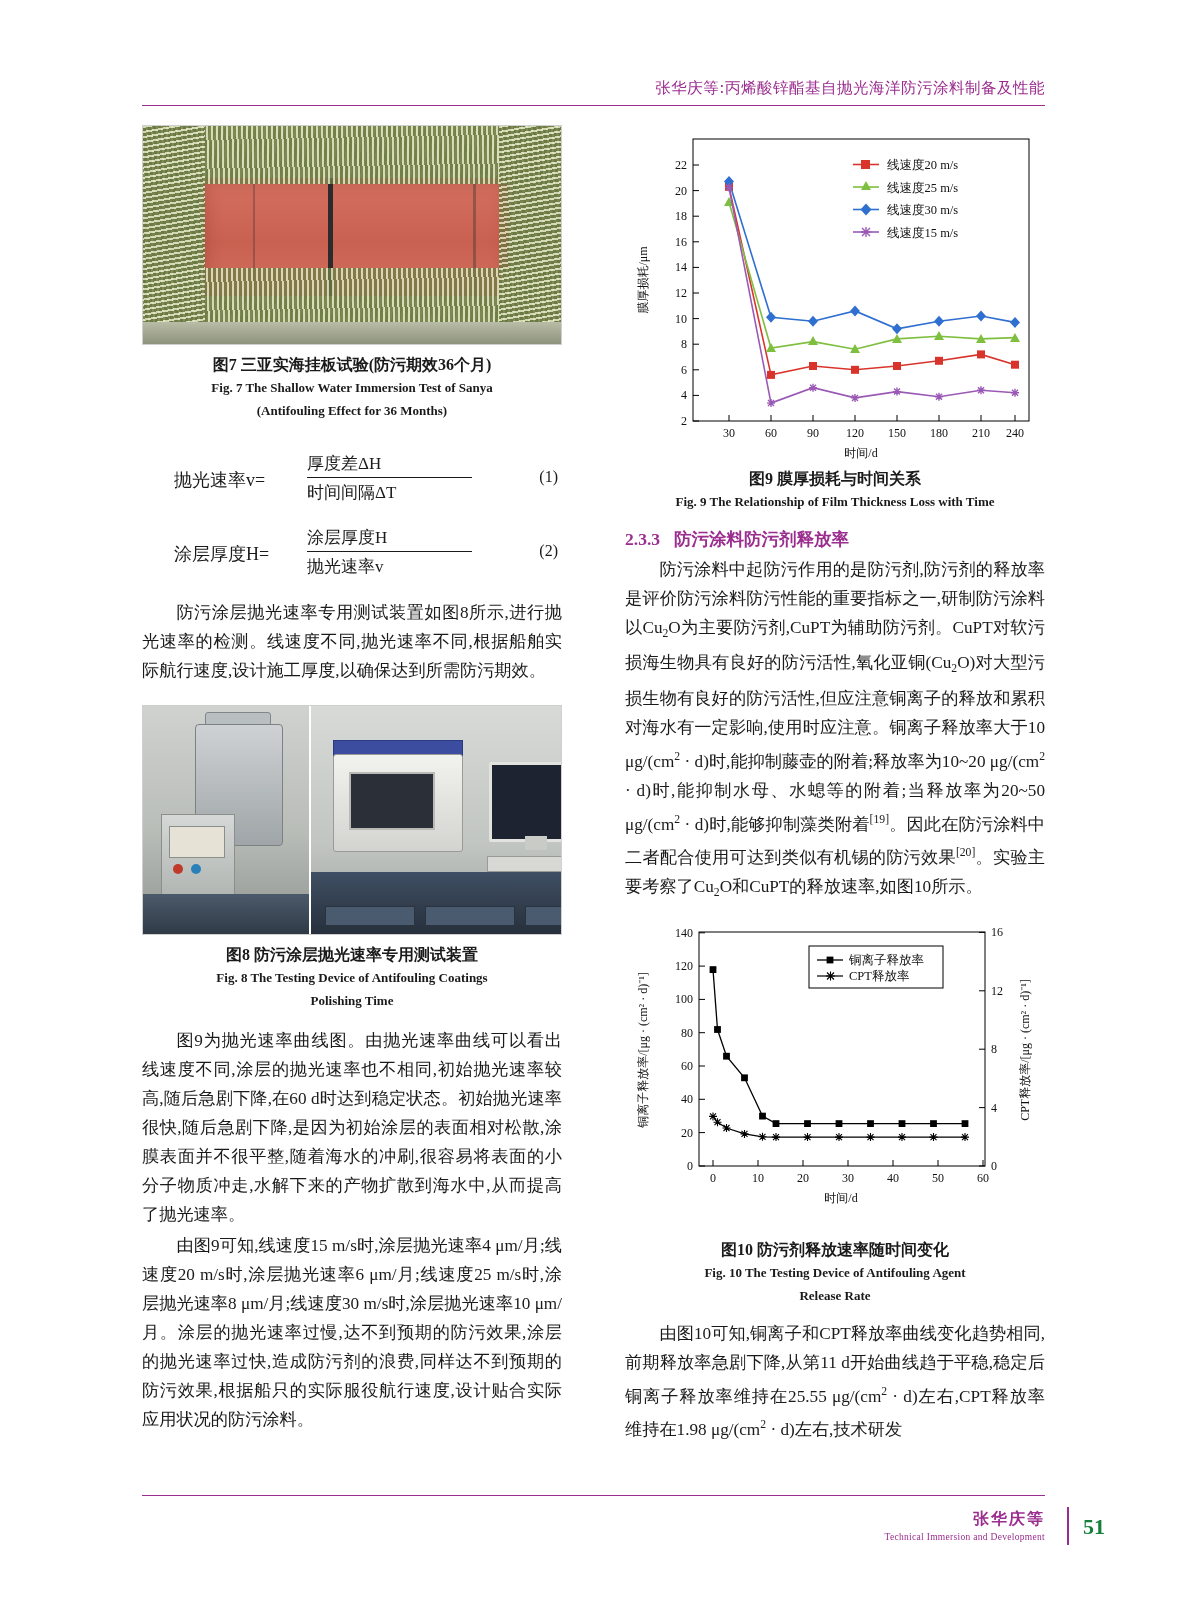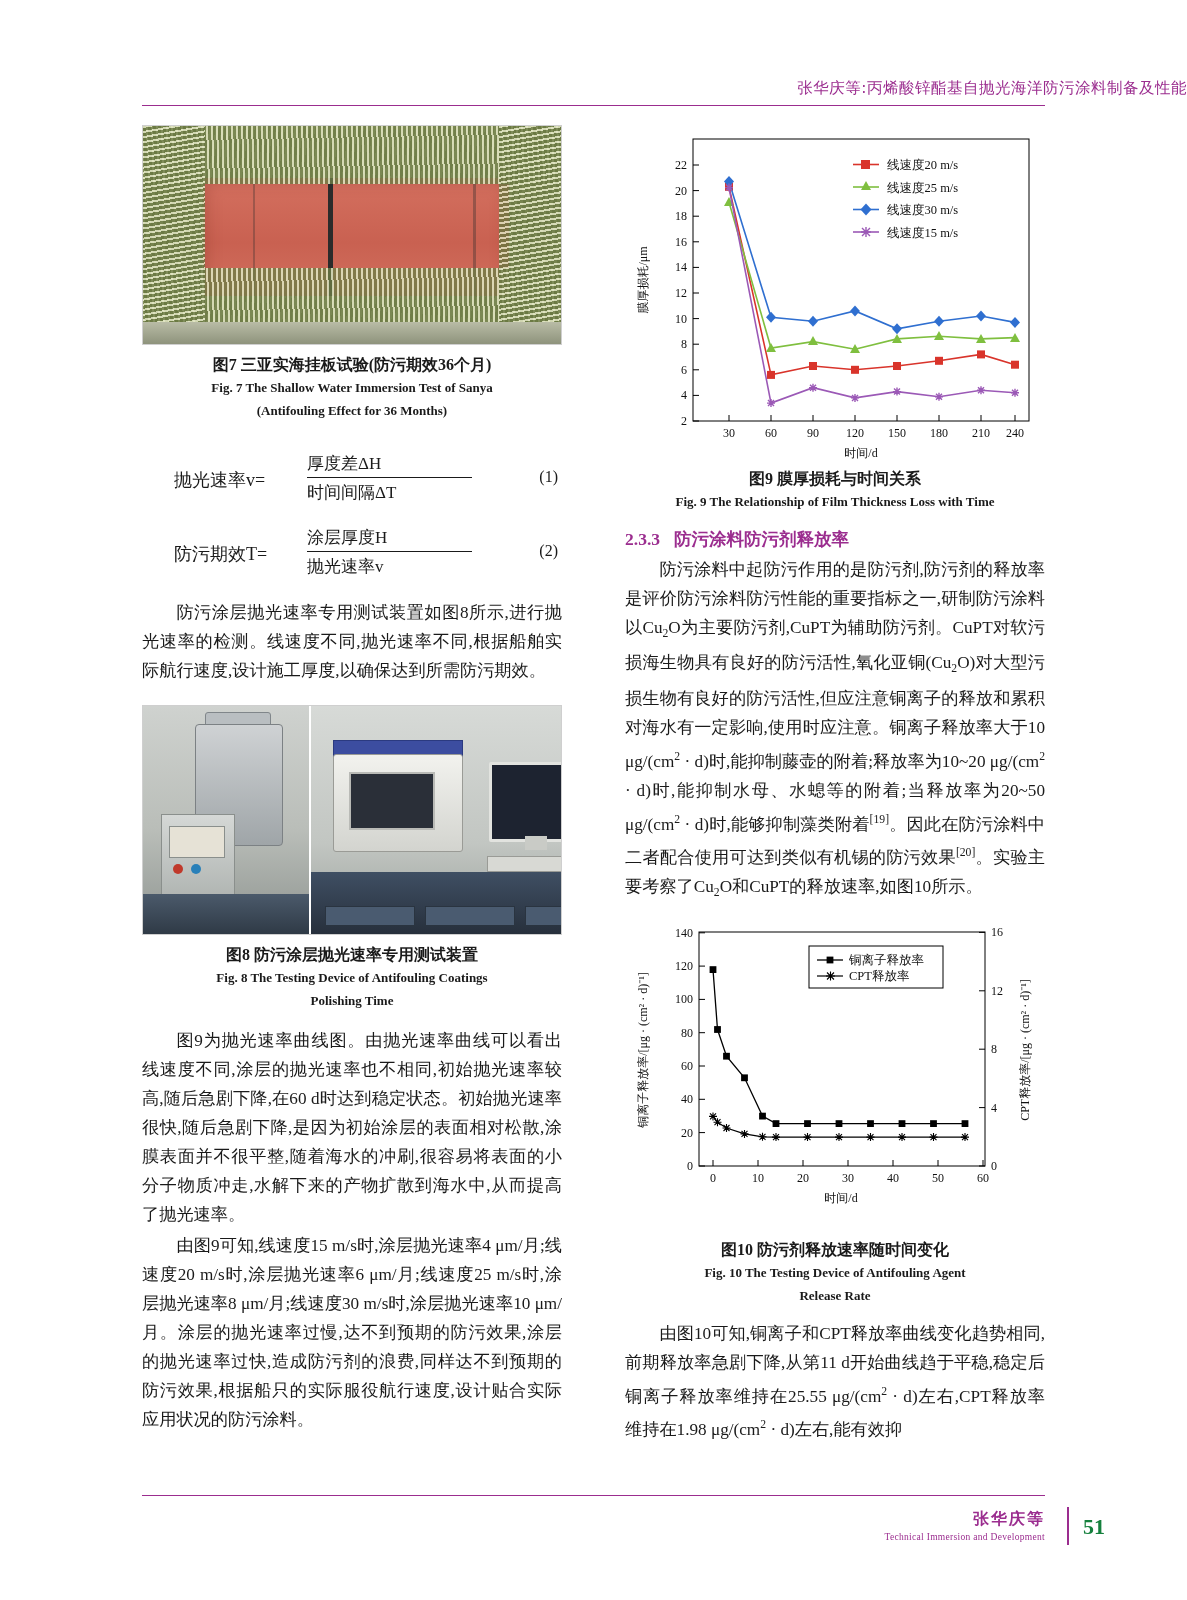--- a/index.html
+++ b/index.html
@@ -9,21 +9,21 @@
     font-family:"Liberation Serif", serif;
     color:#1a1a1a;
     position:relative;
     overflow:hidden;
   }
   .page{position:absolute;inset:0;}
 
   
   .runhead{
     position:absolute;left:0;right:0;top:78px;
-    text-align:right;
+    text-align:right;padding-right:142px;
     font-size:15.5px;color:#9b2d8f;
     font-family:"DejaVu Sans", sans-serif;
     letter-spacing:.5px;
   }
   .rule-top{
     position:absolute;left:142px;right:142px;top:105px;
     border-top:1px solid #9b2d8f;height:0;
   }
 
   
@@ -164,21 +164,21 @@
     <div class="formula-block">
       <div class="formula">
         <span class="lhs">抛光速率v=</span>
         <span class="frac">
           <span class="num" style="display:block">厚度差ΔH</span>
           <span class="den" style="display:block">时间间隔ΔT</span>
         </span>
         <span class="tag">(1)</span>
       </div>
       <div class="formula" style="margin-top:8px;">
-        <span class="lhs">防污期效T=</span>
+        <span class="lhs">涂层厚度H=</span>
         <span class="frac">
           <span class="num" style="display:block">涂层厚度H</span>
           <span class="den" style="display:block">抛光速率v</span>
         </span>
         <span class="tag">(2)</span>
       </div>
     </div>
 
     <p class="body" style="margin-top:10px;">防污涂层抛光速率专用测试装置如图8所示,进行抛光速率的检测。线速度不同,抛光速率不同,根据船舶实际航行速度,设计施工厚度,以确保达到所需防污期效。</p>
 
@@ -460,21 +460,21 @@
         </g>
       </svg>
     </div>
 
     <div class="fig-cap" style="margin-top:18px;">
       <div class="cn">图10    防污剂释放速率随时间变化</div>
       <div class="en">Fig. 10    The Testing Device of Antifouling Agent</div>
       <div class="en">Release Rate</div>
     </div>
 
-    <p class="body" style="margin-top:12px;"><span>由图10可知,铜离子和CPT释放率曲线变化趋势相同,前期释放率急剧下降,从第11 d开始曲线趋于平稳,稳定后铜离子释放率维持在25.55 μg/(cm</span><sup>2</sup><span> · d)左右,CPT释放率维持在1.98 μg/(cm</span><sup>2</sup><span> · d)左右,能有效抑</span></p>
+    <p class="body" style="margin-top:12px;"><span>由图10可知,铜离子和CPT释放率曲线变化趋势相同,前期释放率急剧下降,从第11 d开始曲线趋于平稳,稳定后铜离子释放率维持在25.55 μg/(cm</span><sup>2</sup><span> · d)左右,CPT释放率维持在1.98 μg/(cm</span><sup>2</sup><span> · d)左右,技术研发</span></p>
   </div>
 
   <div class="rule-bot"></div>
   <div class="foot">
     <div class="cn">张华庆等</div>
     <div class="en">Technical Immersion and Development</div>
   </div>
   <div class="foot-bar"></div>
   <div class="foot-pg">51</div>
 </div>

